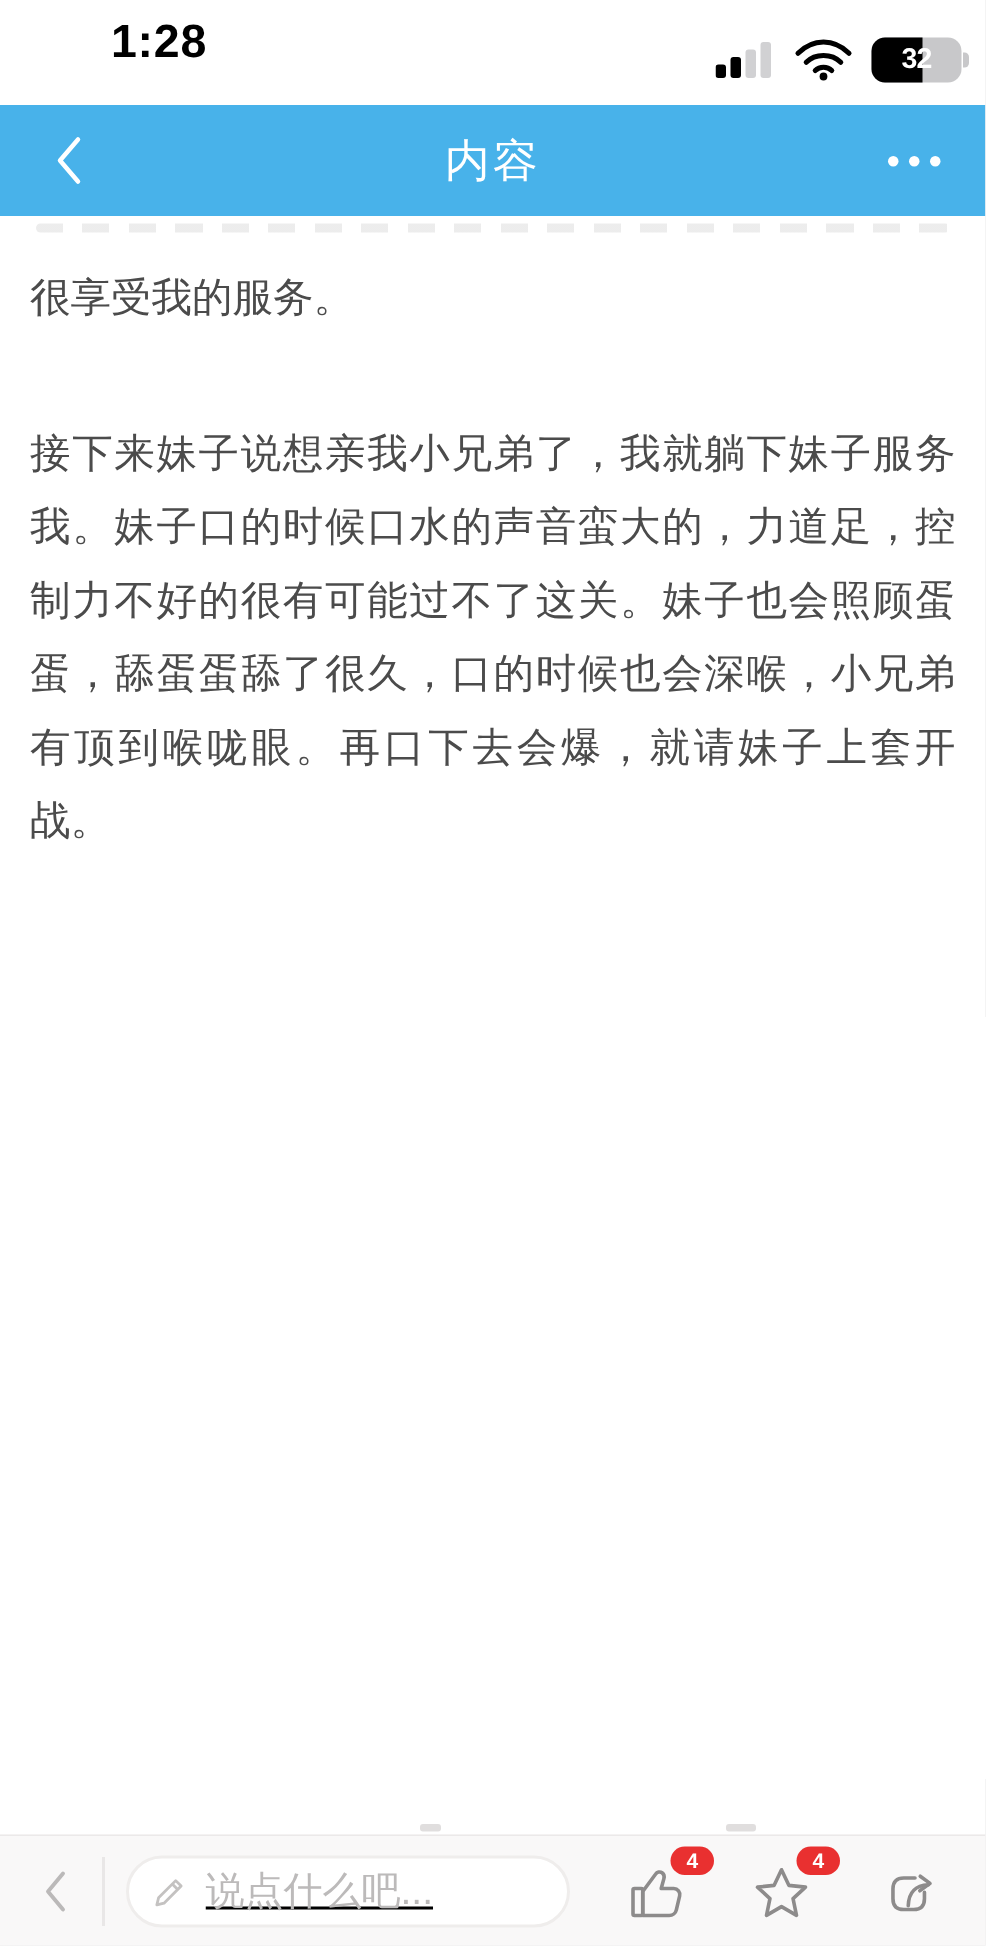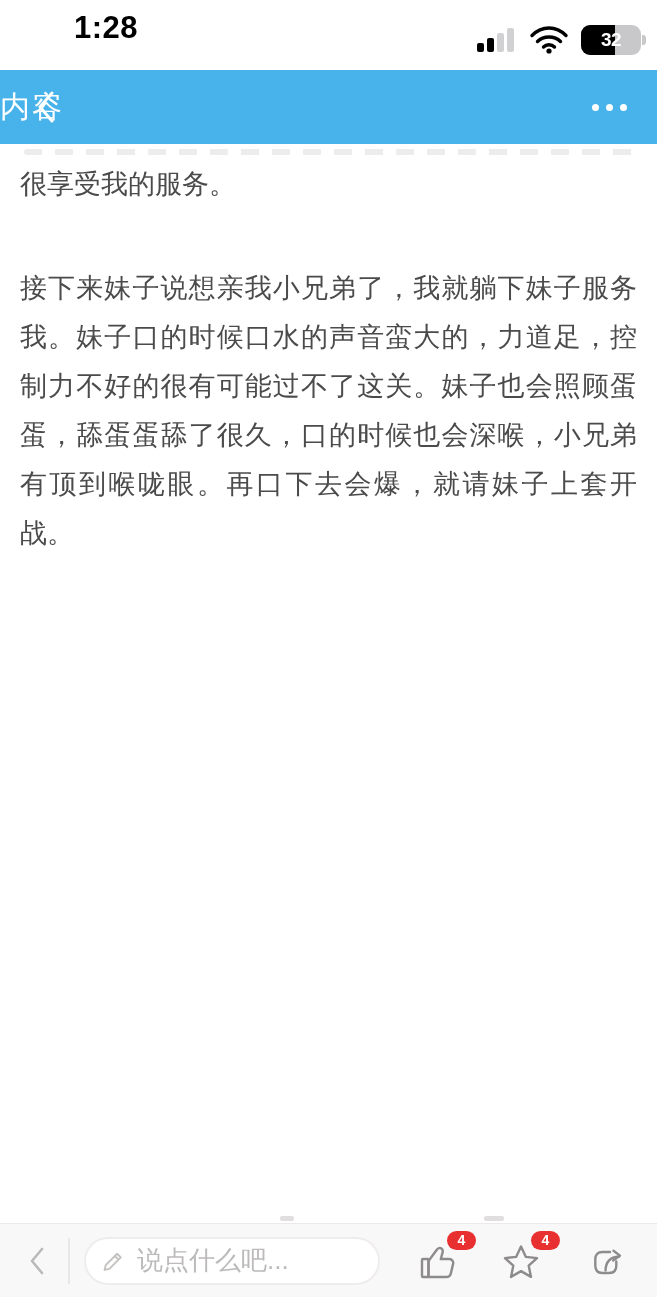--- a/index.html
+++ b/index.html
@@ -32,52 +32,52 @@
   
   .header {
     position: absolute; top: 70px; left: 0; right: 0; height: 74px;
     background: #48b2ea;
     display: flex; align-items: center;
   }
   .back-button {
     position: absolute; left: 18px; top: 0; bottom: 0; width: 56px;
     background: none; border: none; display: flex; align-items: center; justify-content: center; cursor: pointer;
   }
-  .page-title { flex: 1; color: #ffffff; font-size: 30px; letter-spacing: 2px; }
+  .page-title { flex: 1; text-align: center; color: #ffffff; font-size: 30px; letter-spacing: 2px; }
   .more-button {
     position: absolute; right: 16px; top: 0; bottom: 0; width: 64px;
     background: none; border: none; display: flex; align-items: center; justify-content: center; gap: 7px; cursor: pointer;
   }
   .more-button .dot { width: 7px; height: 7px; border-radius: 50%; background: #ffffff; }
 
   
   .content {
     position: absolute; top: 144px; bottom: 74px; left: 0; right: 0;
-    padding: 1px 20px; overflow: hidden; background: #fff;
+    padding: 15px 20px; overflow: hidden; background: #fff;
   }
   .content p {
     font-size: 27px; line-height: 49px; color: #4b4b4b;
     text-align: justify; text-justify: inter-ideograph;
     margin: 0 0 55px 0;
   }
   .content p:first-of-type { margin-top: 15px; }
   .clipped-line {
     position: absolute; top: 5px; left: 24px; right: 24px; height: 6px;
     background: repeating-linear-gradient(90deg, #dadada 0 18px, transparent 18px 31px);
     opacity: .5; border-radius: 3px;
   }
   .frag { position: absolute; top: 1216px; height: 5px; background: #cfcdcd; opacity: .65; border-radius: 2px; }
   .frag-1 { left: 280px; width: 14px; }
   .frag-2 { left: 484px; width: 20px; }
 
   
   .toolbar {
     position: absolute; left: 0; right: 0; bottom: 0; height: 74px;
     background: #f9f8f8; border-top: 1px solid #ebe9e9;
-    display: flex; align-items: center;
+    display: flex; align-items: center; text-decoration: underline;
   }
   .tb-back { background: none; border: none; margin-left: 26px; padding: 0; cursor: pointer; display: flex; align-items: center; }
   .tb-divider { width: 2px; height: 46px; background: #e9e7e7; margin-left: 20px; }
   .comment-pill {
     margin-left: 14px; width: 296px; height: 48px;
     background: #ffffff; border: 2px solid #efedec; border-radius: 26px;
     display: flex; align-items: center; padding: 0 14px; cursor: text;
   }
   .comment-input {
     flex: 1; min-width: 0; margin-left: 10px;

